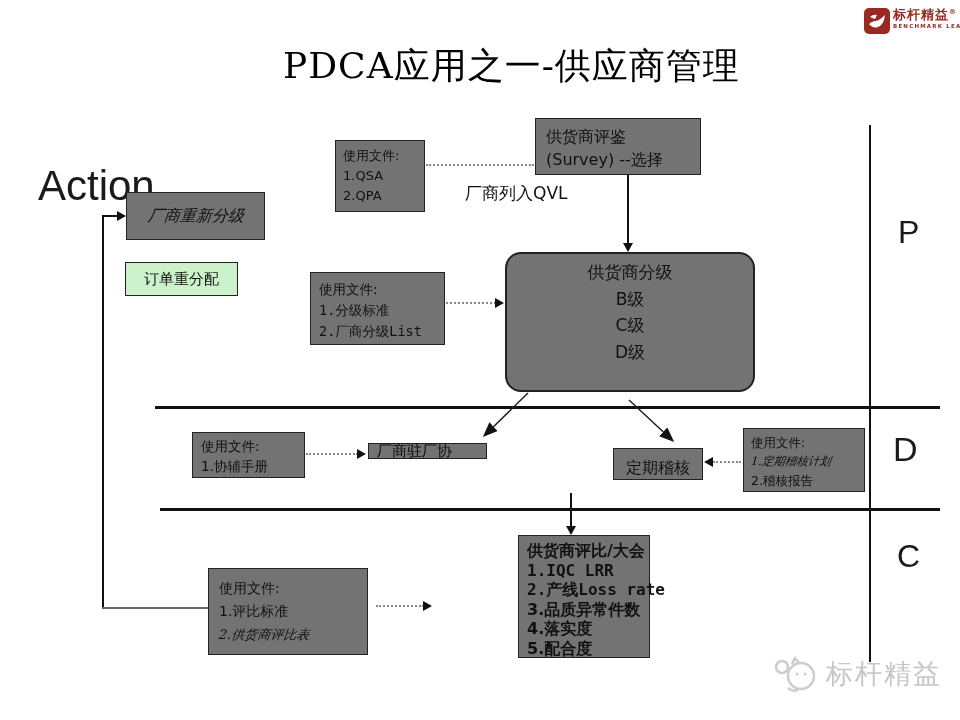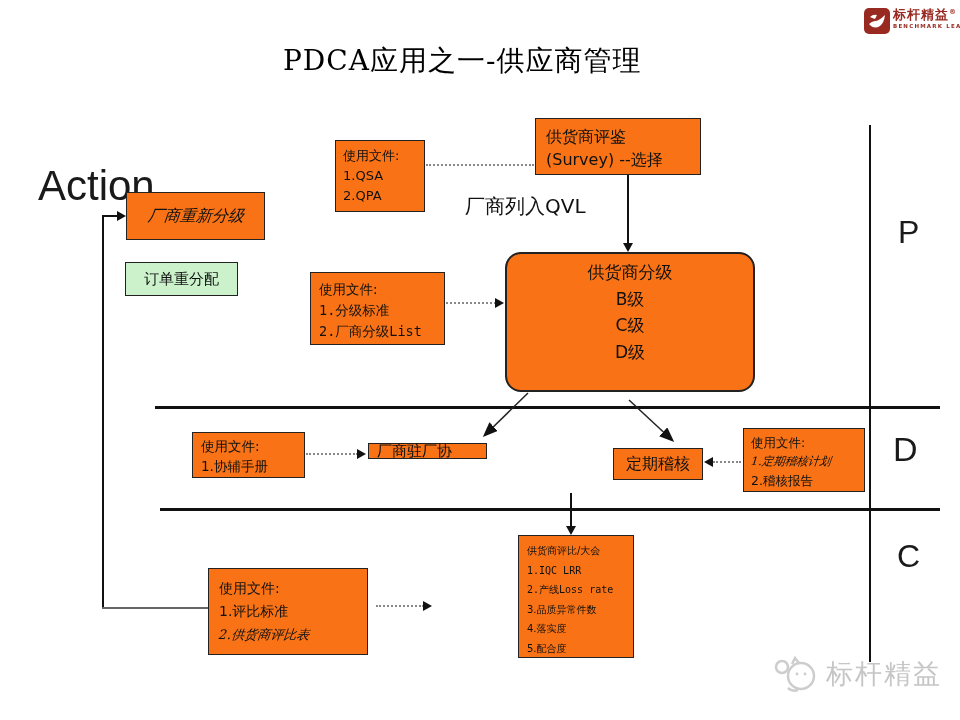--- a/index.html
+++ b/index.html
@@ -1,36 +1,36 @@
 <!DOCTYPE html>
 <html><head>
 <meta charset="utf-8">
 <style>
   html,body{margin:0;padding:0;background:#fff;}
   .canvas{position:relative;width:960px;height:720px;background:#fff;overflow:hidden;
           font-family:"DejaVu Sans","Liberation Sans",sans-serif;color:#111;}
 
   .title{position:absolute;left:283px;top:42px;white-space:nowrap;
          font-family:"DejaVu Serif","Liberation Serif",serif;
-         font-size:28px;letter-spacing:1px;color:#000;}
+         font-size:36px;letter-spacing:1px;color:#000;}
 
   
   .logo{position:absolute;left:864px;top:8px;display:flex;align-items:flex-start;gap:3px;}
   .logo-icon{width:26px;height:26px;border-radius:5px;background:#992a22;position:relative;flex:0 0 auto;}
   .logo-icon svg{position:absolute;left:0;top:0;}
   .logo-text{line-height:1;}
   .logo-name{font-size:13px;font-weight:bold;color:#992a22;letter-spacing:1px;white-space:nowrap;}
   .logo-reg{font-size:7px;vertical-align:super;}
   .logo-sub{font-size:5.5px;color:#992a22;letter-spacing:1.2px;margin-top:3px;white-space:nowrap;font-weight:bold;}
 
   .action{position:absolute;left:38px;top:126px;font-size:42px;color:#1a1a1a;
           font-family:"Liberation Sans","DejaVu Sans",sans-serif;margin-top:36px;}
 
   
-  .bx{position:absolute;border:1.5px solid #222;background:#f97316;box-sizing:border-box;}
+  .bx{position:absolute;border:1.5px solid #222;background:#737373;box-sizing:border-box;}
   .bx .ln{white-space:nowrap;}
 
   .script{font-family:"DejaVu Serif",serif;font-style:italic;transform:skewX(-6deg);transform-origin:left;}
 
   .mono{font-family:"DejaVu Sans Mono","Liberation Mono",monospace;}
 
   
   .hline,.vline{position:absolute;background:#111;}
   .gline{position:absolute;background:#666;}
   .dot{position:absolute;border-top:2px dotted #888;height:0;}
@@ -124,21 +124,21 @@
     <div class="ln">使用文件:</div>
     <div class="ln">1.QSA</div>
     <div class="ln">2.QPA</div>
   </div>
 
   <div class="bx" style="left:535px;top:118px;width:166px;height:57px;padding:6px 0 0 10px;font-size:16px;line-height:23px;">
     <div class="ln">供货商评鉴</div>
     <div class="ln">(Survey) --选择</div>
   </div>
 
-  <div style="position:absolute;left:465px;top:193px;font-size:20px;line-height:26px;">
+  <div style="position:absolute;left:465px;top:180px;font-size:17px;line-height:26px;">
     <div class="ln">厂商列入QVL</div>
   </div>
 
   <div class="bx" style="left:310px;top:272px;width:135px;height:73px;padding:6px 0 0 8px;font-size:13.5px;line-height:21px;">
     <div class="ln">使用文件:</div>
     <div class="ln mono">1.分级标准</div>
     <div class="ln mono">2.厂商分级List</div>
   </div>
 
   <div class="bx" style="left:505px;top:252px;width:250px;height:140px;border-width:2px;text-align:center;font-size:17px;line-height:26.5px;padding-top:5px;border-radius:16px;">
@@ -150,31 +150,31 @@
 
   <div class="bx" style="left:192px;top:432px;width:113px;height:46px;padding:3px 0 0 8px;font-size:13.5px;line-height:20px;">
     <div class="ln">使用文件:</div>
     <div class="ln">1.协辅手册</div>
   </div>
 
   <div class="bx" style="left:368px;top:443px;width:119px;height:16px;display:flex;align-items:center;padding-left:8px;">
     <span style="font-size:15px;">厂商驻厂协</span>
   </div>
 
-  <div class="bx" style="left:613px;top:448px;width:90px;height:32px;display:flex;align-items:center;justify-content:center;">
+  <div class="bx" style="left:613px;top:448px;width:90px;height:32px;display:flex;align-items:flex-end;justify-content:center;">
     <span style="font-size:16px;">定期稽核</span>
   </div>
 
   <div class="bx" style="left:743px;top:428px;width:122px;height:64px;padding:4px 0 0 7px;font-size:12.5px;line-height:19px;">
     <div class="ln">使用文件:</div>
     <div class="ln script" style="font-size:11.5px;">1.定期稽核计划</div>
     <div class="ln">2.稽核报告</div>
   </div>
 
-  <div class="bx" style="left:518px;top:535px;width:116px;height:123px;padding:5px 0 0 8px;font-size:10px;line-height:19.5px;">
+  <div class="bx" style="left:518px;top:535px;width:132px;height:123px;padding:5px 0 0 8px;font-size:16px;line-height:19.5px;font-weight:bold;">
     <div class="ln">供货商评比/大会</div>
     <div class="ln mono">1.IQC LRR</div>
     <div class="ln mono">2.产线Loss rate</div>
     <div class="ln">3.品质异常件数</div>
     <div class="ln">4.落实度</div>
     <div class="ln">5.配合度</div>
   </div>
 
   <div class="bx" style="left:208px;top:568px;width:160px;height:87px;padding:8px 0 0 10px;font-size:14px;line-height:23px;">
     <div class="ln">使用文件:</div>

